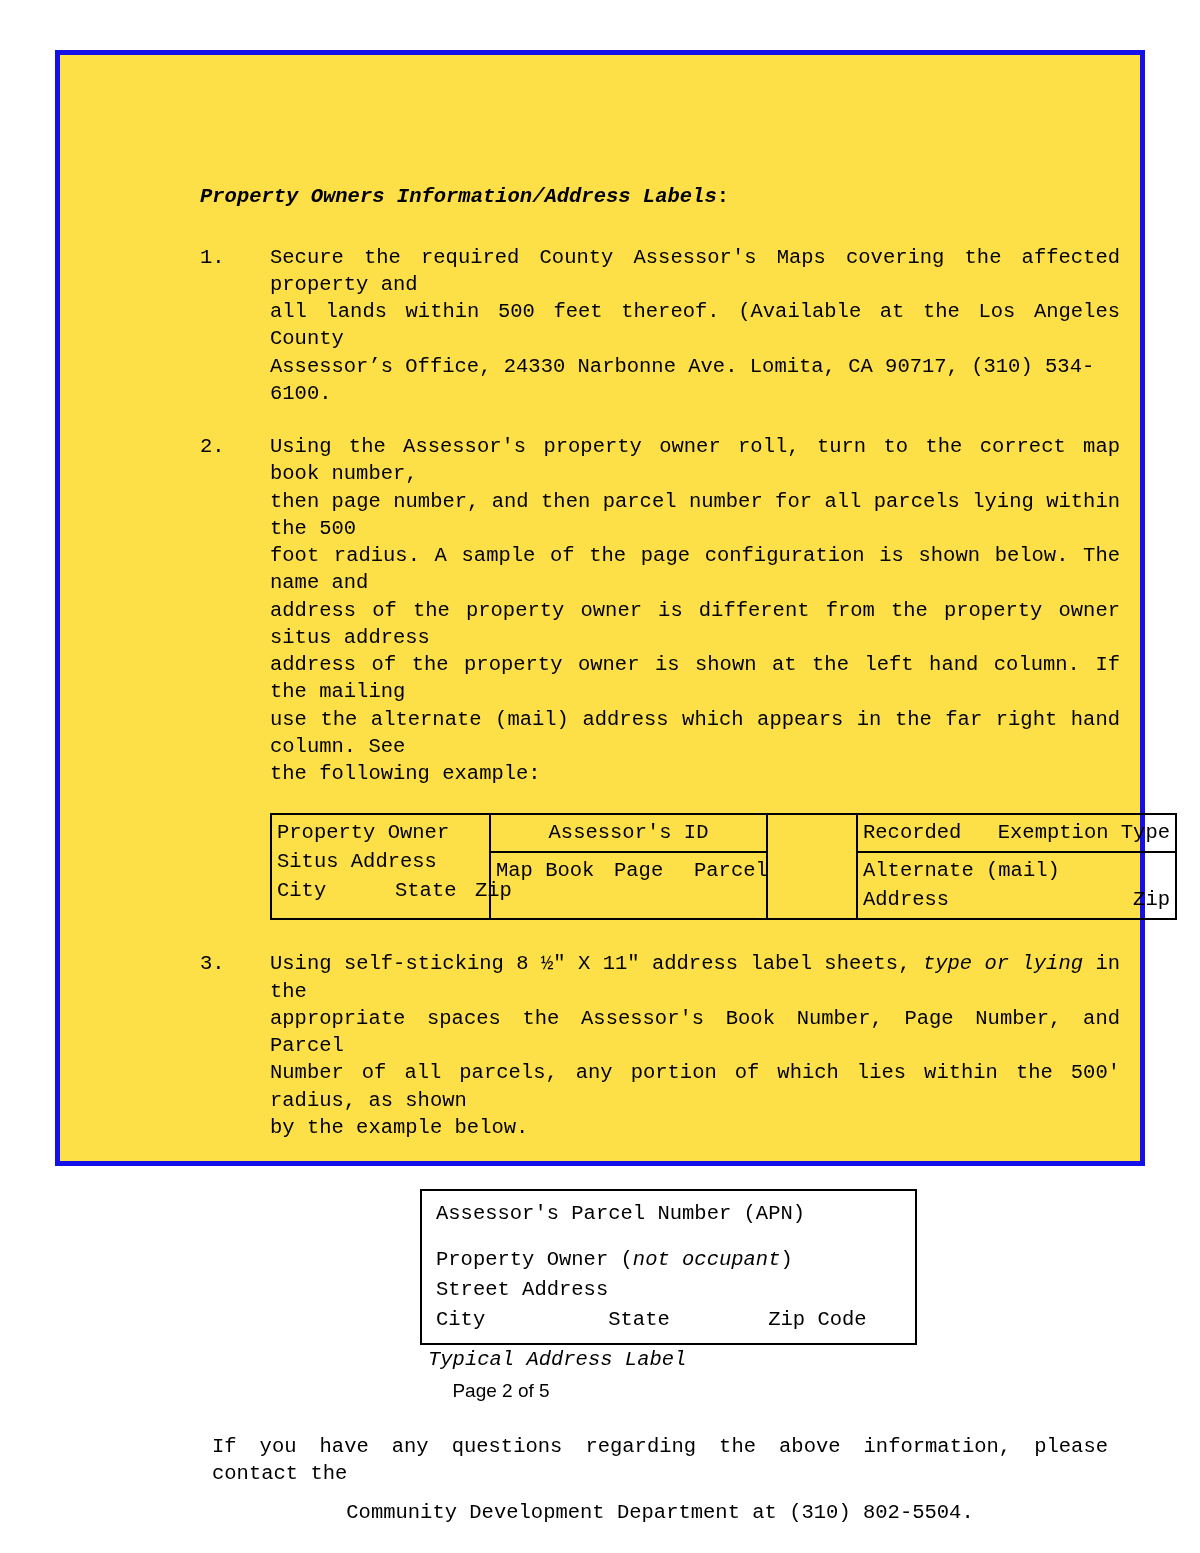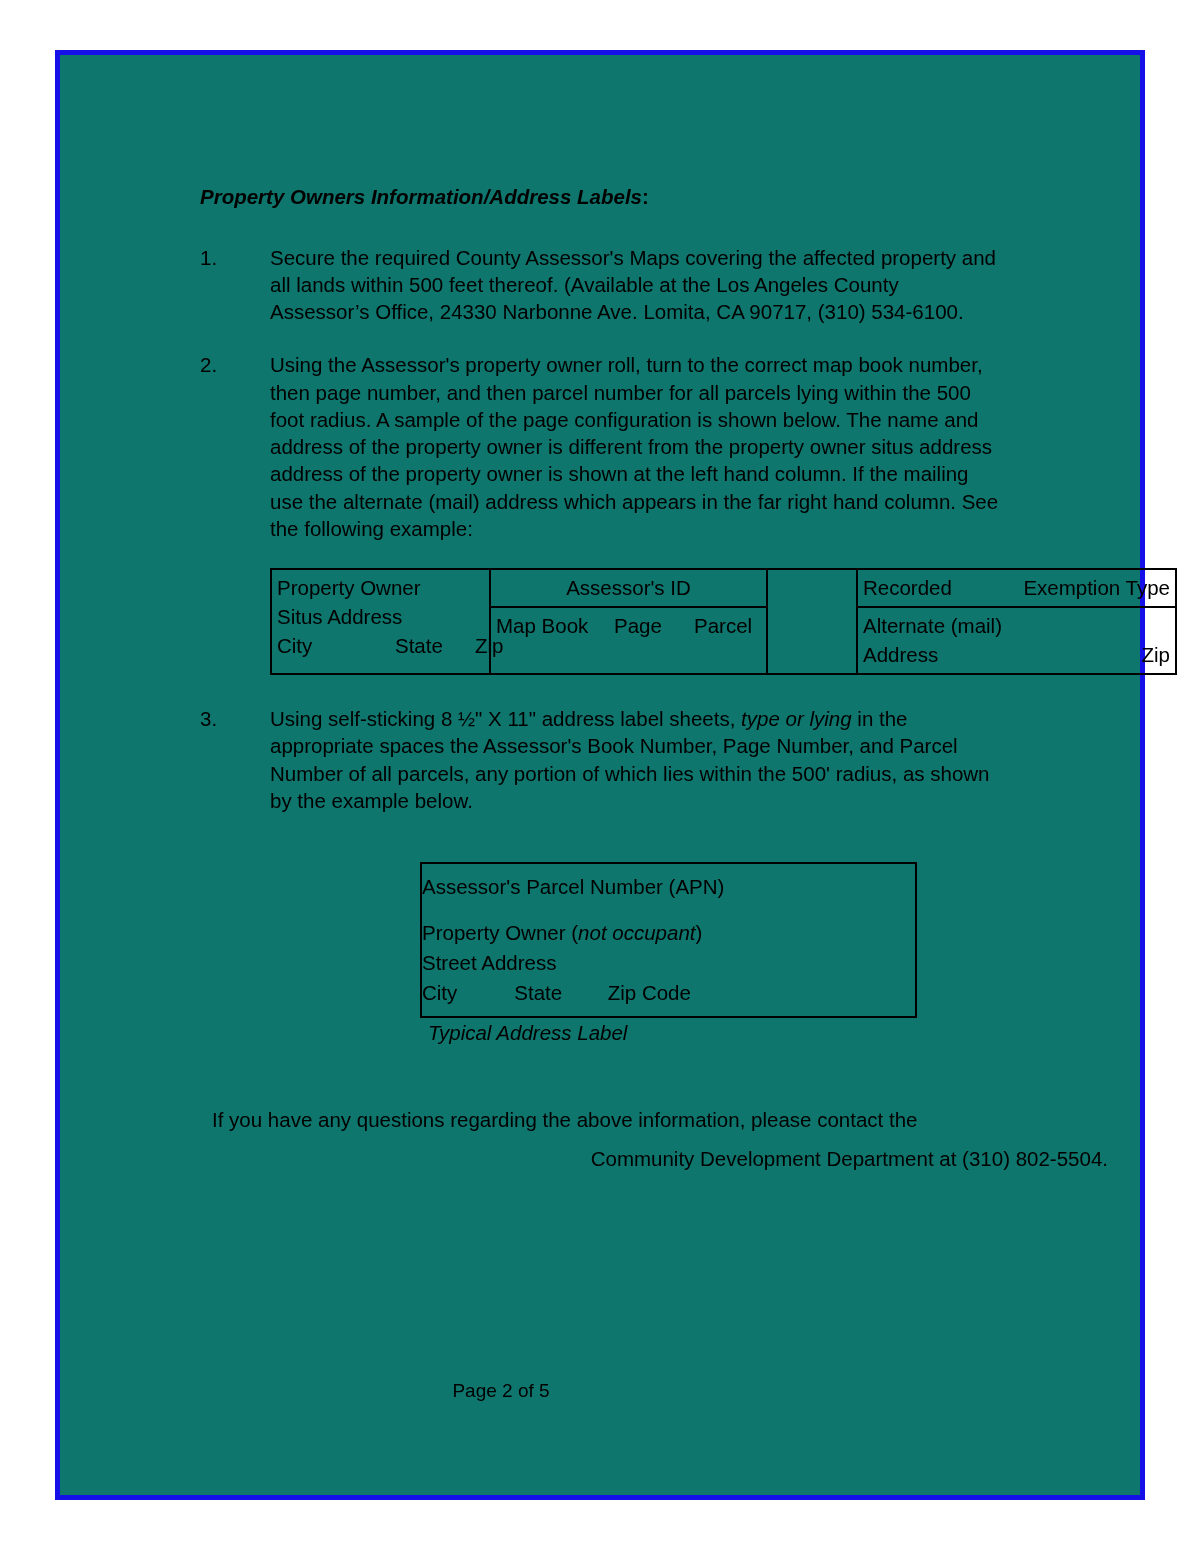--- a/index.html
+++ b/index.html
@@ -15,24 +15,25 @@
     color: #000000;
     overflow: hidden;
   }
 
   
   #page-frame {
     position: absolute;
     left: 55px;
     top: 50px;
     width: 1090px;
-    height: 1450px;
+    height: 1116px;
     border: 5px solid #1510e8;
     box-sizing: border-box;
-    background: #0f766e;
+    background: #fde047;
+    font-family: Liberation Mono, monospace;
   }
 
   
   #content {
     position: absolute;
     left: 140px;
     top: 130px;
     width: 920px;
   }
 
@@ -121,21 +122,21 @@
 
   
   .label-area {
     margin-top: 48px;
     padding-left: 220px;
   }
   .label-box {
     width: 497px;
     border: 2px solid #000000;
     box-sizing: border-box;
-    padding: 8px 6px 8px 0;
+    padding: 8px 6px 8px 14px;
     font-size: 20.5px;
     line-height: 1.0;
   }
   .label-box .ln {
     display: block;
     height: 30px;
     line-height: 30px;
     white-space: pre;
   }
   .label-box .gap {
@@ -150,21 +151,21 @@
   }
 
   
   .closing {
     margin-top: 60px;
     font-size: 20.5px;
     line-height: 1.33;
     text-align: justify;
   }
   .closing p { margin: 12px; }
-  .closing .lastline { text-align: right; }
+  .closing .lastline { text-align: center; }
 
   
   #footer {
     position: absolute;
     left: 0;
     top: 1380px;
     width: 1002px;
     text-align: center;
     font-size: 19px;
   }

